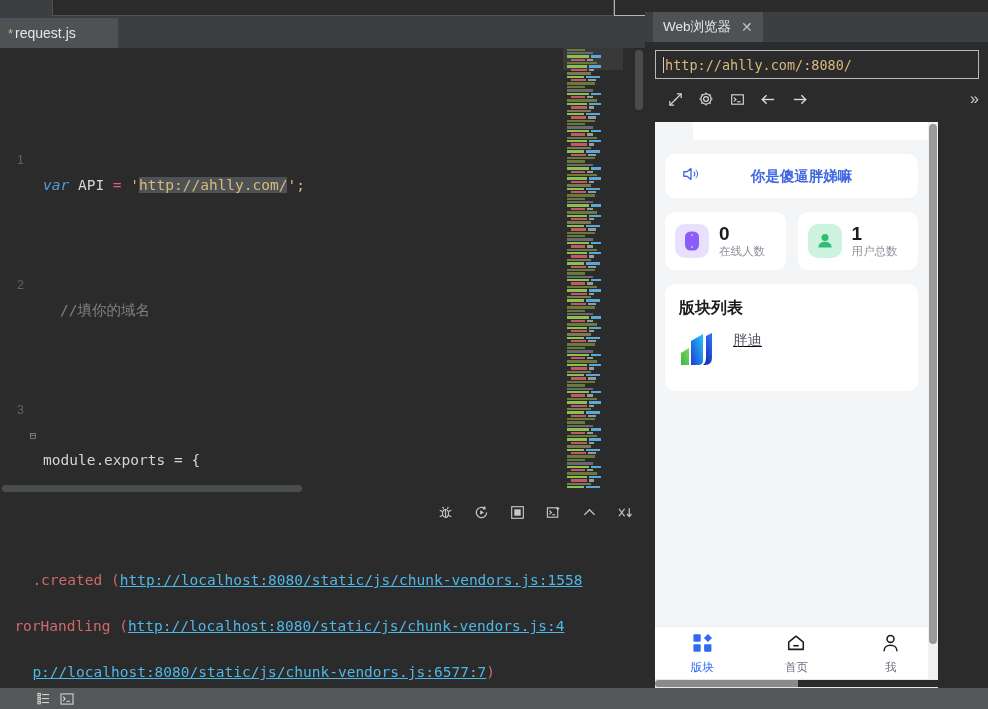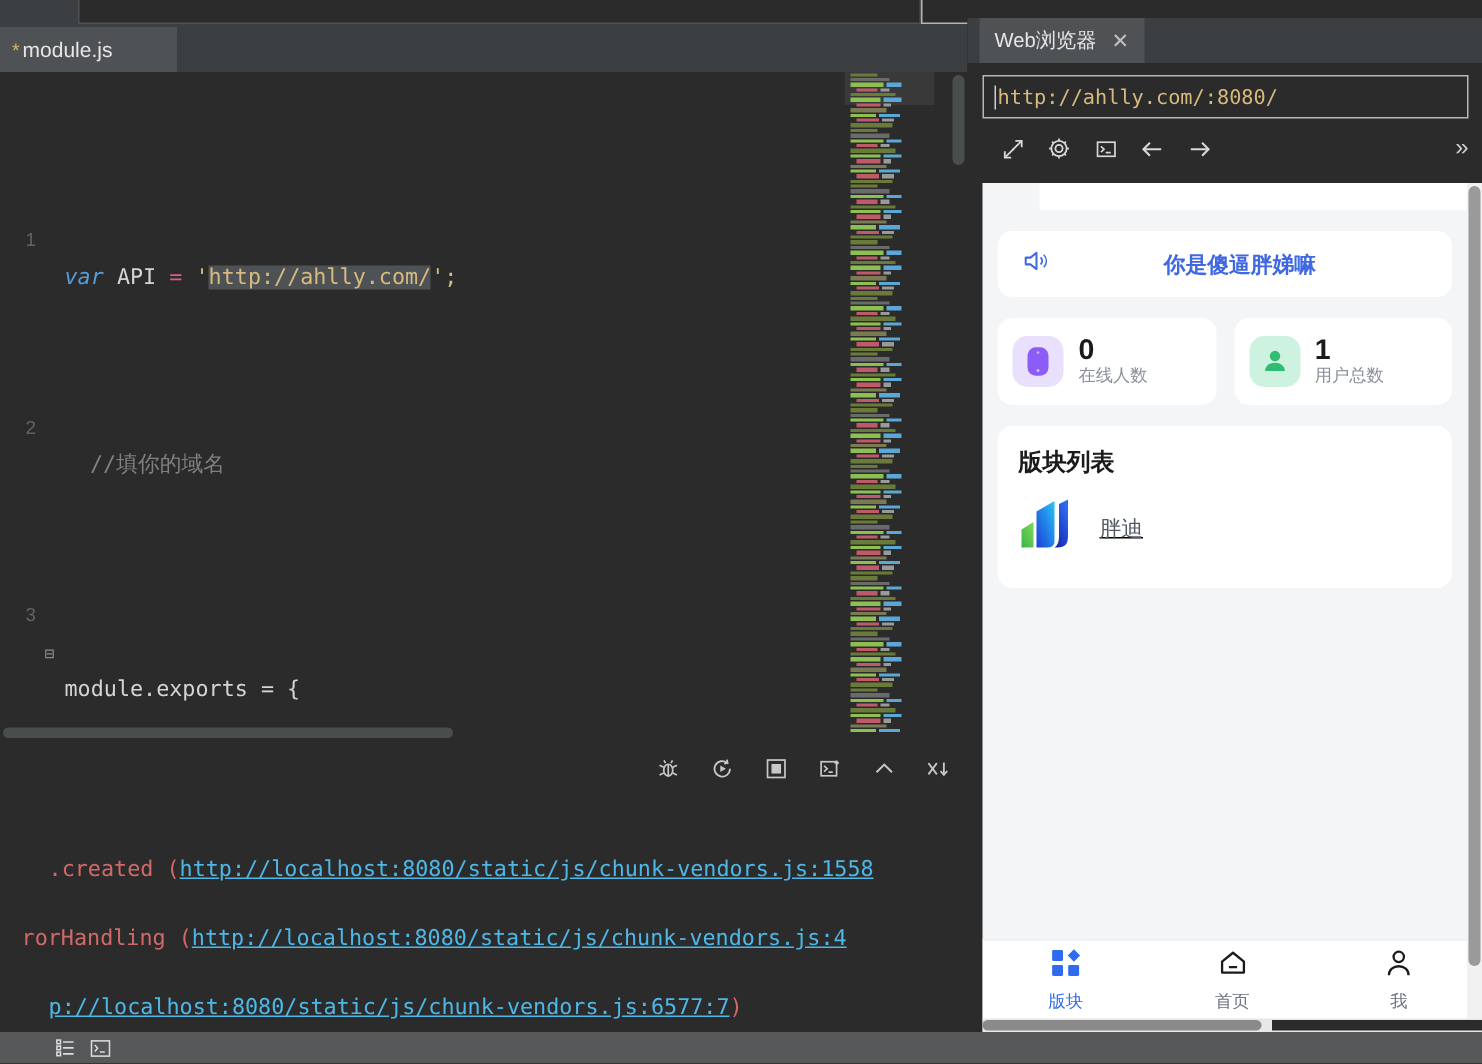--- a/index.html
+++ b/index.html
@@ -89,37 +89,37 @@
   .br-toolbar { position:absolute; left:10px; top:85px; width:324px; height:28px; display:flex; align-items:center; }
   .device-select { width:120px; height:26px; background:#2b2b2b; border:1px solid #5b6a8a;
                    display:flex; align-items:center; justify-content:space-between; padding:0 6px;
                    color:#d7ba7d; font-size:13px; }
   .device-select .carat { color:#c0c0c0; font-size:9px;}
   .br-ic { width:22px; height:22px; display:flex; align-items:center; justify-content:center;
            color:#d8d8d8; margin-left:9px; cursor:pointer;}
   .br-more { margin-left:auto; color:#cfcfcf; font-size:16px; cursor:pointer;}
 
   
-  .preview { position:absolute; left:655px; top:122px; width:333px; height:566px; background:#f4f5f7; overflow:hidden;padding-left:38px;}
+  .preview { position:absolute; left:655px; top:122px; width:283px; height:566px; background:#f4f5f7; overflow:hidden;padding-left:38px;}
   .pv-topgap { height:18px; background:#ffffff; }
   .pv-body { position:absolute; left:0; top:18px; right:10px; bottom:62px; overflow:hidden; padding:0 10px;}
 
   .notice { margin-top:14px; background:#fff; border-radius:10px; height:44px; display:flex; align-items:center; padding:0 16px; }
   .notice-text { flex:1; text-align:center; color:#4068e0; font-size:14.5px; font-weight:bold; }
 
   .stats { display:flex; gap:12px; margin-top:14px; }
   .stat-card { flex:1; background:#fff; border-radius:10px; height:58px; display:flex; align-items:center; padding:0 10px; gap:10px; min-width:0;}
   .stat-ic { width:34px; height:34px; border-radius:10px; display:flex; align-items:center; justify-content:center; flex:0 0 auto;}
   .stat-txt { min-width:0; }
   .stat-num { font-size:19px; font-weight:bold; color:#1b1b1b; line-height:20px;}
   .stat-lbl { font-size:11.5px; color:#8a8f99; line-height:15px; white-space:nowrap;}
 
   .section { margin-top:14px; background:#fff; border-radius:10px; padding:14px 14px 18px 14px;}
   .section-title { font-size:16px; font-weight:bold; color:#1b1b1b; }
-  .board-row { display:flex; align-items:center; gap:14px; margin-top:12px;text-decoration:underline; }
+  .board-row { display:flex; align-items:flex-start; gap:14px; margin-top:12px;text-decoration:underline; }
   .board-name { font-size:14.5px; color:#555b66;}
 
   .pv-nav { position:absolute; left:0; bottom:8px; width:100%; height:54px; background:#fff;
             border-top:1px solid #eceef1; display:flex; align-items:center; }
   .nav-item { flex:1; display:flex; flex-direction:column; align-items:center; gap:3px; cursor:pointer;}
   .nav-lbl { font-size:11.5px; color:#6b7280;}
   .nav-item.active .nav-lbl { color:#2f6bf0; }
   .pv-vscroll { position:absolute; right:0; top:0; width:10px; height:100%; background:#f1f1f1; }
   .pv-vthumb { position:absolute; right:1px; top:2px; width:8px; height:520px; background:#9a9a9a; border-radius:4px;}
   .pv-hscroll { position:absolute; left:0; bottom:0; width:100%; height:9px; background:#e8e8e8;}
@@ -135,21 +135,21 @@
     <div class="ts-panel ts-a"></div>
     <div class="ts-panel ts-b"></div>
     <div class="ts-panel ts-c"></div>
   </div>
 
   <div class="editor-wrap">
 
     <div class="tabbar">
       <div class="tab">
         <span class="tab-mod">*</span>
-        <span>module.js</span>
+        <span>request.js</span>
       </div>
     </div>
 
     <div class="code-area">
       <div class="code-lines">
 
         <div class="cl" style="top:0">
           <span class="ln">1</span>
           <span class="ctext"><span class="t-var">var</span><span class="t-id"> API </span><span class="t-op">=</span><span class="t-str"> '</span><span class="t-str sel">http://ahlly.com/</span><span class="t-str">';</span></span>
         </div>

